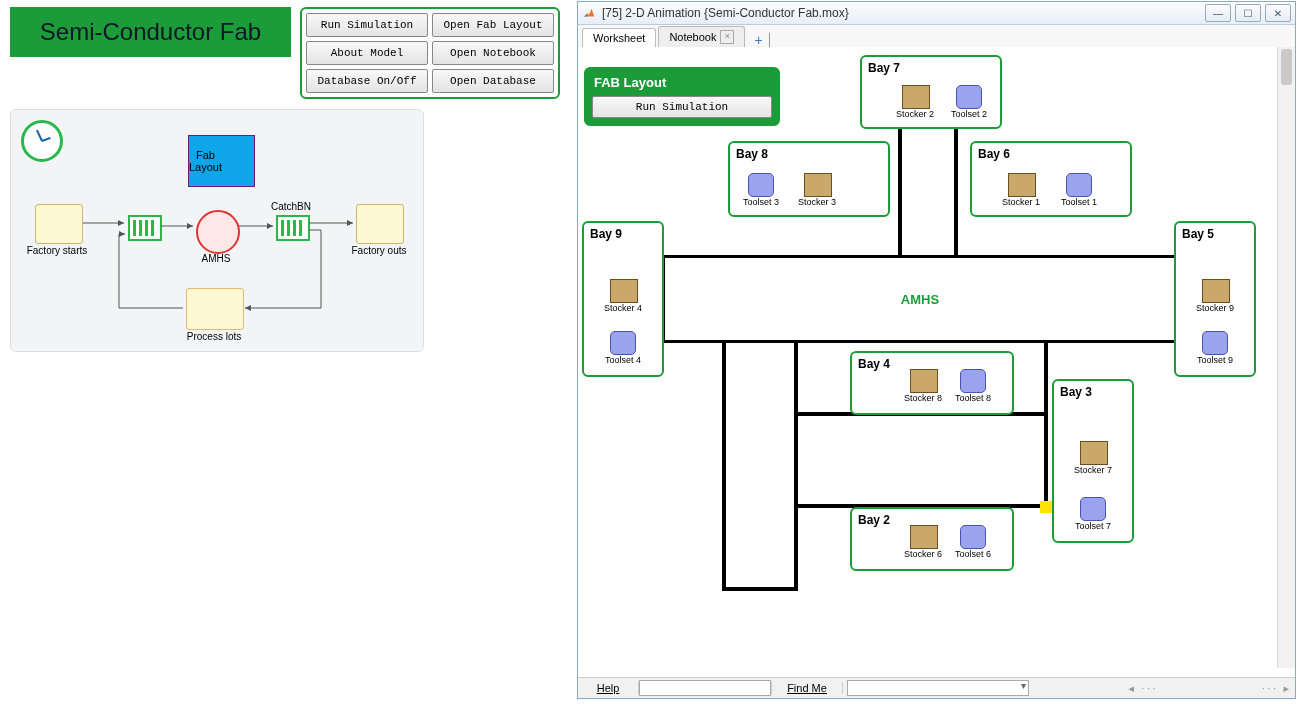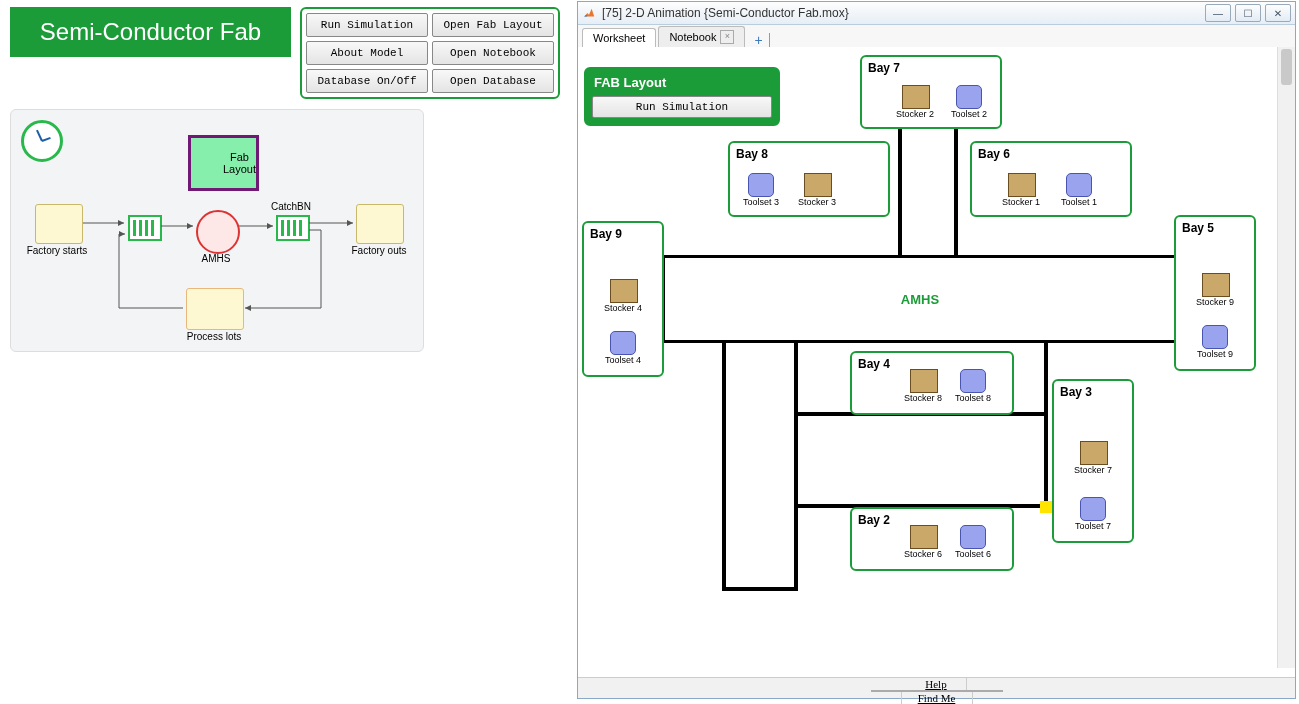--- a/index.html
+++ b/index.html
@@ -1,49 +1,49 @@
 <!DOCTYPE html>
 <html><head>
 <meta charset="utf-8">
 <style>
   html,body{margin:0;padding:0;font-family:Arial,Helvetica,sans-serif;font-size:12px;background:#fff;}
   .app{position:relative;width:1299px;height:704px;}
   
-  .title-box{position:absolute;left:10px;top:7px;width:281px;height:50px;background:#1C9C38;color:#ffffff;font-size:24px;display:flex;align-items:center;justify-content:center;}
+  .title-box{position:absolute;left:10px;top:7px;width:281px;height:50px;background:#1C9C38;color:#0f172a;font-size:24px;display:flex;align-items:center;justify-content:center;}
   
   .btn-panel{position:absolute;left:300px;top:7px;width:260px;border:2px solid #1C9C38;border-radius:6px;padding:4px;box-sizing:border-box;}
   .btn-row{display:flex;gap:4px;margin-bottom:4px;}
   .btn-row:last-child{margin-bottom:0;}
   .ctrl-btn{flex:1;height:22px;border:1px solid #888;background:linear-gradient(#f8f8f8,#e4e4e4);font-family:"Courier New",monospace;font-size:11px;display:flex;align-items:center;justify-content:center;cursor:pointer;border-radius:2px;}
   
   .flow-canvas{position:absolute;left:10px;top:109px;width:412px;height:241px;background:#f3f4f5;border:1px solid #ddd;border-radius:6px;}
   .clock{position:absolute;left:10px;top:10px;width:36px;height:36px;border:3px solid #29b84c;border-radius:50%;background:#fff;}
   .clock:before{content:"";position:absolute;left:50%;top:50%;width:2px;height:12px;background:#1b5fa8;transform-origin:bottom;transform:translate(-50%,-100%) rotate(-25deg);}
   .clock:after{content:"";position:absolute;left:50%;top:50%;width:2px;height:9px;background:#1b5fa8;transform-origin:bottom;transform:translate(-50%,-100%) rotate(70deg);}
   .node-rect{position:absolute;width:46px;height:38px;background:#fdf8d2;border:1px solid #c9b86b;border-radius:3px;}
   .node-label{position:absolute;font-size:10px;text-align:center;width:80px;}
-  .fab-layout-node{position:absolute;left:177px;top:25px;width:65px;height:50px;background:#86efac;border:3px solid #701a75;color:#000;font-size:11px;display:flex;align-items:center;justify-content:flex-end;text-align:center;}
+  .fab-layout-node{position:absolute;left:177px;top:25px;width:65px;height:50px;background:#0ea5e9;border:1px solid #701a75;color:#000;font-size:11px;display:flex;align-items:center;justify-content:flex-start;text-align:center;}
   .amhs-circle{position:absolute;left:185px;top:100px;width:40px;height:40px;border:2px solid #d33;border-radius:50%;background:#fde7e7;}
   .green-block{position:absolute;width:30px;height:22px;background:#fff;border:2px solid #29b84c;}
   .green-block:before{content:"";position:absolute;inset:3px;background:repeating-linear-gradient(90deg,#29b84c 0 3px,transparent 3px 6px);}
   
   .anim-window{position:absolute;left:577px;top:1px;width:717px;height:696px;border:1px solid #8aa8c8;background:#fff;}
   .titlebar{height:22px;background:linear-gradient(#fdfdfd,#e6eef6);border-bottom:1px solid #bcd;display:flex;align-items:center;padding:0 4px;font-size:12px;color:#333;}
   .titlebar .title-text{margin-left:6px;}
   .win-controls{position:absolute;right:4px;top:2px;display:flex;gap:4px;}
   .win-btn{width:24px;height:16px;border:1px solid #9ab;border-radius:2px;background:linear-gradient(#fdfdfe,#e3ecf4);font-size:10px;display:flex;align-items:center;justify-content:center;color:#456;cursor:pointer;}
   .tabbar{height:22px;border-bottom:1px solid #bbb;display:flex;align-items:flex-end;padding-left:4px;background:#f7f7f7;}
   .tab{padding:3px 10px;border:1px solid #bbb;border-bottom:none;margin-right:2px;border-radius:3px 3px 0 0;background:#eee;font-size:11px;cursor:pointer;display:flex;align-items:center;gap:4px;}
   .tab.active{background:#fff;}
   .tab-close{width:12px;height:12px;border:1px solid #aaa;font-size:9px;line-height:10px;text-align:center;color:#888;}
   .tab-add{width:14px;height:14px;color:#3a7bbf;font-size:14px;line-height:14px;text-align:center;margin-left:4px;cursor:pointer;}
   .canvas-area{position:absolute;left:0;top:45px;right:17px;bottom:30px;overflow:hidden;background:#fff;}
   .vert-scroll{position:absolute;right:0;top:45px;width:17px;bottom:30px;background:#f1f1f1;border-left:1px solid #ddd;}
   .vert-scroll:before{content:"";position:absolute;top:2px;left:3px;right:3px;height:36px;background:#c9c9c9;border-radius:3px;}
-  .status-bar{position:absolute;left:0;right:0;bottom:0;height:20px;background:#f1f1f1;border-top:1px solid #ccc;display:flex;align-items:center;font-family:Liberation Serif, serif;font-size:11px;flex-direction:column;}
+  .status-bar{position:absolute;left:0;right:0;bottom:0;height:20px;background:#f1f1f1;border-top:1px solid #ccc;display:flex;align-items:center;font-family:Liberation Sans, sans-serif;font-size:11px;}
   .status-help{width:60px;text-align:center;border-right:1px solid #ccc;text-decoration:underline;}
   .status-input{width:130px;height:14px;border:1px solid #aaa;background:#fff;}
   .status-find{width:70px;text-align:center;border-left:1px solid #ccc;border-right:1px solid #ccc;text-decoration:underline;}
   .status-combo{width:180px;height:14px;border:1px solid #aaa;background:#fff;margin-left:4px;position:relative;}
   .status-combo:after{content:"▾";position:absolute;right:2px;top:-1px;font-size:10px;color:#666;}
   .resize-dots{margin-left:auto;margin-right:4px;color:#999;letter-spacing:2px;}
   
   .fab-panel{position:absolute;left:6px;top:20px;width:192px;border:2px solid #1C9C38;border-radius:6px;background:#1C9C38;padding-bottom:6px;}
   .fab-panel-title{color:#fff;font-weight:bold;font-size:13px;padding:6px 8px;}
   .fab-run-btn{margin:0 6px;height:20px;background:linear-gradient(#f8f8f8,#e4e4e4);border:1px solid #888;font-family:"Courier New",monospace;font-size:11px;display:flex;align-items:center;justify-content:center;cursor:pointer;border-radius:2px;}
@@ -192,21 +192,21 @@
       </div>
 
       <div class="bay" style="left:4px;top:174px;width:78px;height:152px;">
         <div class="bay-title">Bay 9</div>
         <div class="stocker-box" style="left:26px;top:56px;"></div>
         <div class="unit-label" style="left:14px;top:80px;">Stocker 4</div>
         <div class="toolset-box" style="left:26px;top:108px;"></div>
         <div class="unit-label" style="left:14px;top:132px;">Toolset 4</div>
       </div>
 
-      <div class="bay" style="left:596px;top:168px;width:78px;height:152px;">
+      <div class="bay" style="left:596px;top:174px;width:78px;height:152px;">
         <div class="bay-title">Bay 5</div>
         <div class="stocker-box" style="left:26px;top:56px;"></div>
         <div class="unit-label" style="left:14px;top:80px;">Stocker 9</div>
         <div class="toolset-box" style="left:26px;top:108px;"></div>
         <div class="unit-label" style="left:14px;top:132px;">Toolset 9</div>
       </div>
 
       <div class="bay" style="left:272px;top:304px;width:160px;height:60px;">
         <div class="bay-title">Bay 4</div>
         <div class="stocker-box" style="left:58px;top:16px;"></div>

